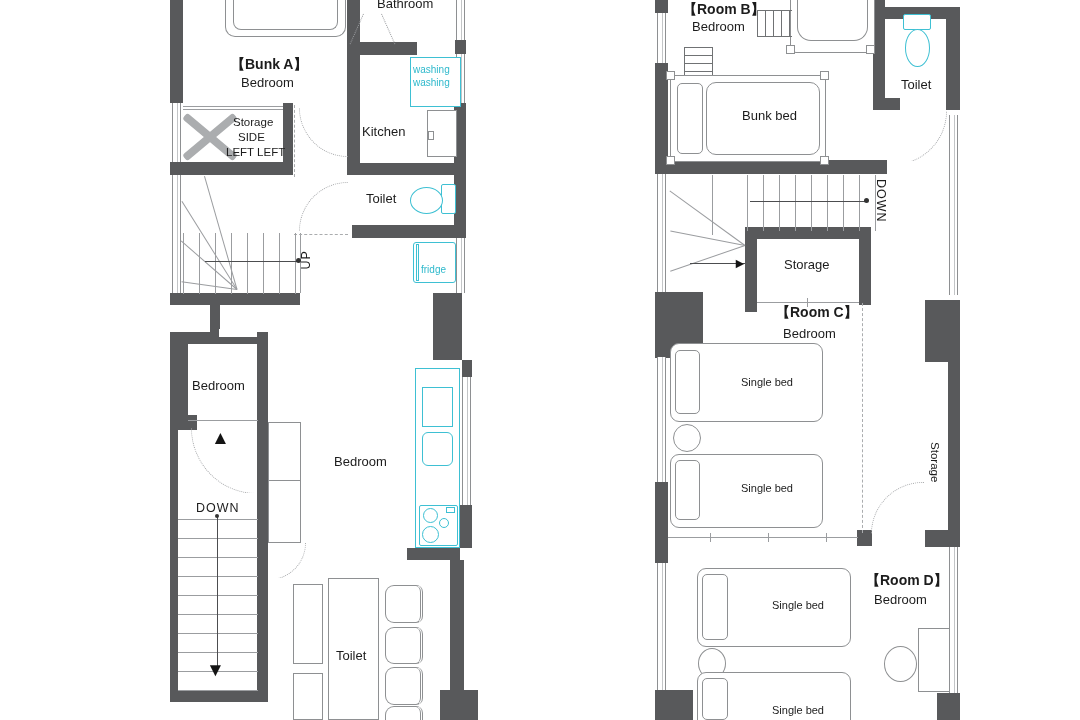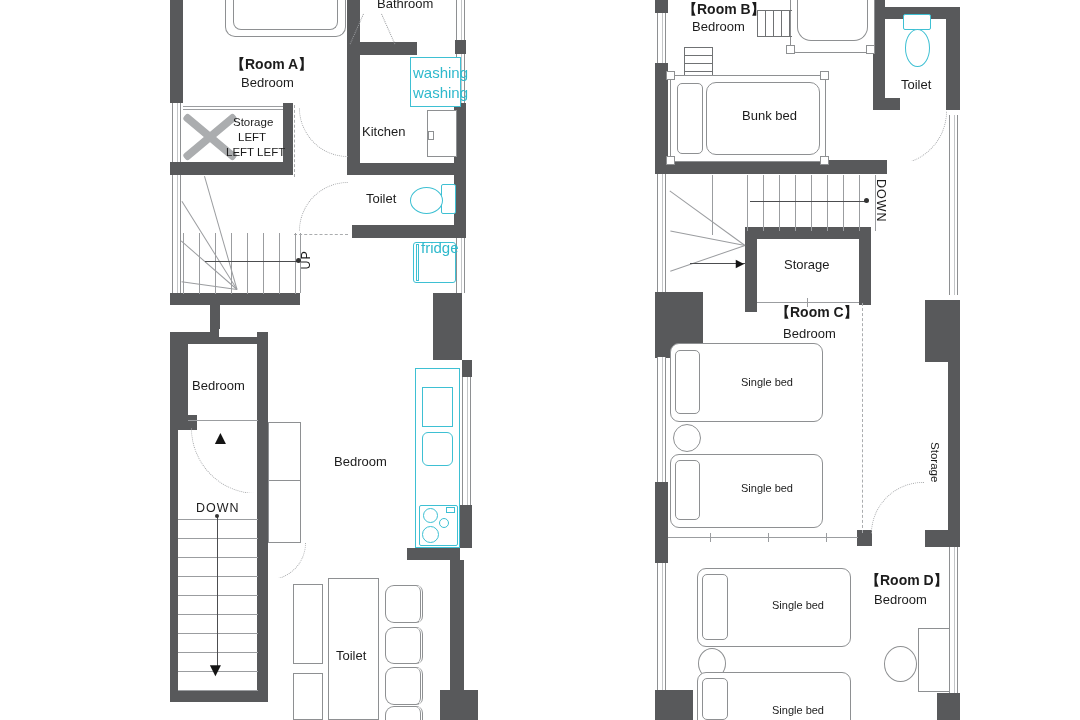--- a/index.html
+++ b/index.html
@@ -13,21 +13,21 @@
   .thin{position:absolute;background:#9b9da0}
   .dash-v{position:absolute;width:0;border-left:1px dashed #aaacae}
   .dash-h{position:absolute;height:0;border-top:1px dashed #aaacae}
   .fold{position:absolute;width:0;border-left:1px dotted #9b9da0;transform-origin:top center}
   .ln{position:absolute;border:1px solid #8e9092;background:#fff}
   .fx{position:absolute;border:1px solid #3ec0d3;background:#fff}
   .lbl{position:absolute;font-size:13px;line-height:1.25;white-space:nowrap}
   .b{font-weight:bold;font-size:14px}
   .sm{font-size:11px}
   .s115{font-size:11.5px}
-  .cy{color:#2fb9cc;font-size:15px;line-height:1.3}
+  .cy{color:#2fb9cc;font-size:10px;line-height:1.3}
   .rot90{transform:rotate(90deg)}
   .rotn90{transform:rotate(-90deg)}
   .ctr{text-align:center}
   .stairs-v{position:absolute;background-image:repeating-linear-gradient(to right,#9b9da0 0,#9b9da0 1px,transparent 1px,transparent 16px)}
   .stairs-h{position:absolute;background-image:repeating-linear-gradient(to bottom,#9b9da0 0,#9b9da0 1px,transparent 1px,transparent 19px)}
   .fan{position:absolute;height:1px;background:#9b9da0;transform-origin:0 50%}
   .clip{position:absolute;overflow:hidden}
   .circ{position:absolute;border:1.5px dotted #a8aaac;border-radius:50%;background:transparent}
   .gl{position:absolute;background:#4c4d4f}
   .dot{position:absolute;background:#333;border-radius:50%}
@@ -108,21 +108,21 @@
   <div class="fan" style="left:237px;top:289px;width:104px;transform:rotate(-122deg)"></div>
   <div class="fan" style="left:237px;top:289px;width:74px;transform:rotate(-139deg)"></div>
   <div class="fan" style="left:237px;top:289px;width:56px;transform:rotate(-172deg)"></div>
   <div class="fan" style="left:237px;top:289px;width:118px;transform:rotate(-106deg)"></div>
   <div class="gl" style="left:205px;top:261px;width:92px;height:1px"></div>
   <div class="dot" style="left:296px;top:258px;width:5px;height:5px"></div>
   <div class="lbl rotn90 ctr" style="left:286px;top:252px;width:42px;font-size:12.5px;letter-spacing:1px">UP</div>
 
   <div class="fx" style="left:413px;top:242px;width:43px;height:41px;border-radius:3px"></div>
   <div class="fx" style="left:416px;top:244px;width:3px;height:37px"></div>
-  <div class="lbl cy" style="left:421px;top:238px">fridge</div>
+  <div class="lbl cy" style="left:421px;top:263px">fridge</div>
 
   <div class="arr" style="left:211px;top:428px;font-size:19px">▲</div>
   <div class="clip" style="left:191px;top:428px;width:66px;height:65px">
       <div class="circ" style="left:0;top:-66px;width:132px;height:132px"></div>
     </div>
   <div class="ln" style="left:268px;top:422px;width:33px;height:59px"></div>
   <div class="ln" style="left:268px;top:480px;width:33px;height:63px"></div>
   <div class="clip" style="left:269px;top:543px;width:40px;height:35px">
       <div class="circ" style="left:-37px;top:-37px;width:74px;height:74px"></div>
     </div>
@@ -155,24 +155,24 @@
 
   <div class="ln" style="left:328px;top:578px;width:51px;height:142px"></div>
   <div class="ln" style="left:293px;top:584px;width:30px;height:80px"></div>
   <div class="ln" style="left:293px;top:673px;width:30px;height:47px"></div>
   <div class="chair" style="left:385px;top:585px;width:38px;height:38px"></div>
   <div class="chair" style="left:385px;top:627px;width:38px;height:37px"></div>
   <div class="chair" style="left:385px;top:667px;width:38px;height:38px"></div>
   <div class="chair" style="left:385px;top:706px;width:38px;height:30px"></div>
 
   <div class="lbl" style="left:377px;top:-4px">Bathroom</div>
-  <div class="lbl b" style="left:231px;top:56px">【Room A】</div>
+  <div class="lbl b" style="left:231px;top:56px">【Bunk A】</div>
   <div class="lbl" style="left:241px;top:75px">Bedroom</div>
   <div class="lbl s115" style="left:233px;top:115px">Storage</div>
-  <div class="lbl s115" style="left:238px;top:130px">LEFT</div>
+  <div class="lbl s115" style="left:238px;top:130px">SIDE</div>
   <div class="lbl s115" style="left:226px;top:145px">LEFT LEFT</div>
   <div class="lbl" style="left:362px;top:124px">Kitchen</div>
   <div class="lbl" style="left:366px;top:191px">Toilet</div>
   <div class="lbl" style="left:192px;top:378px">Bedroom</div>
   <div class="lbl" style="left:196px;top:501px;font-size:12.5px;letter-spacing:1px">DOWN</div>
   <div class="lbl" style="left:334px;top:454px">Bedroom</div>
   <div class="lbl" style="left:336px;top:648px">Toilet</div>
 
   <div class="w" style="left:655px;top:0;width:13px;height:13px"></div>
   <div class="w" style="left:655px;top:63px;width:13px;height:104px"></div>

